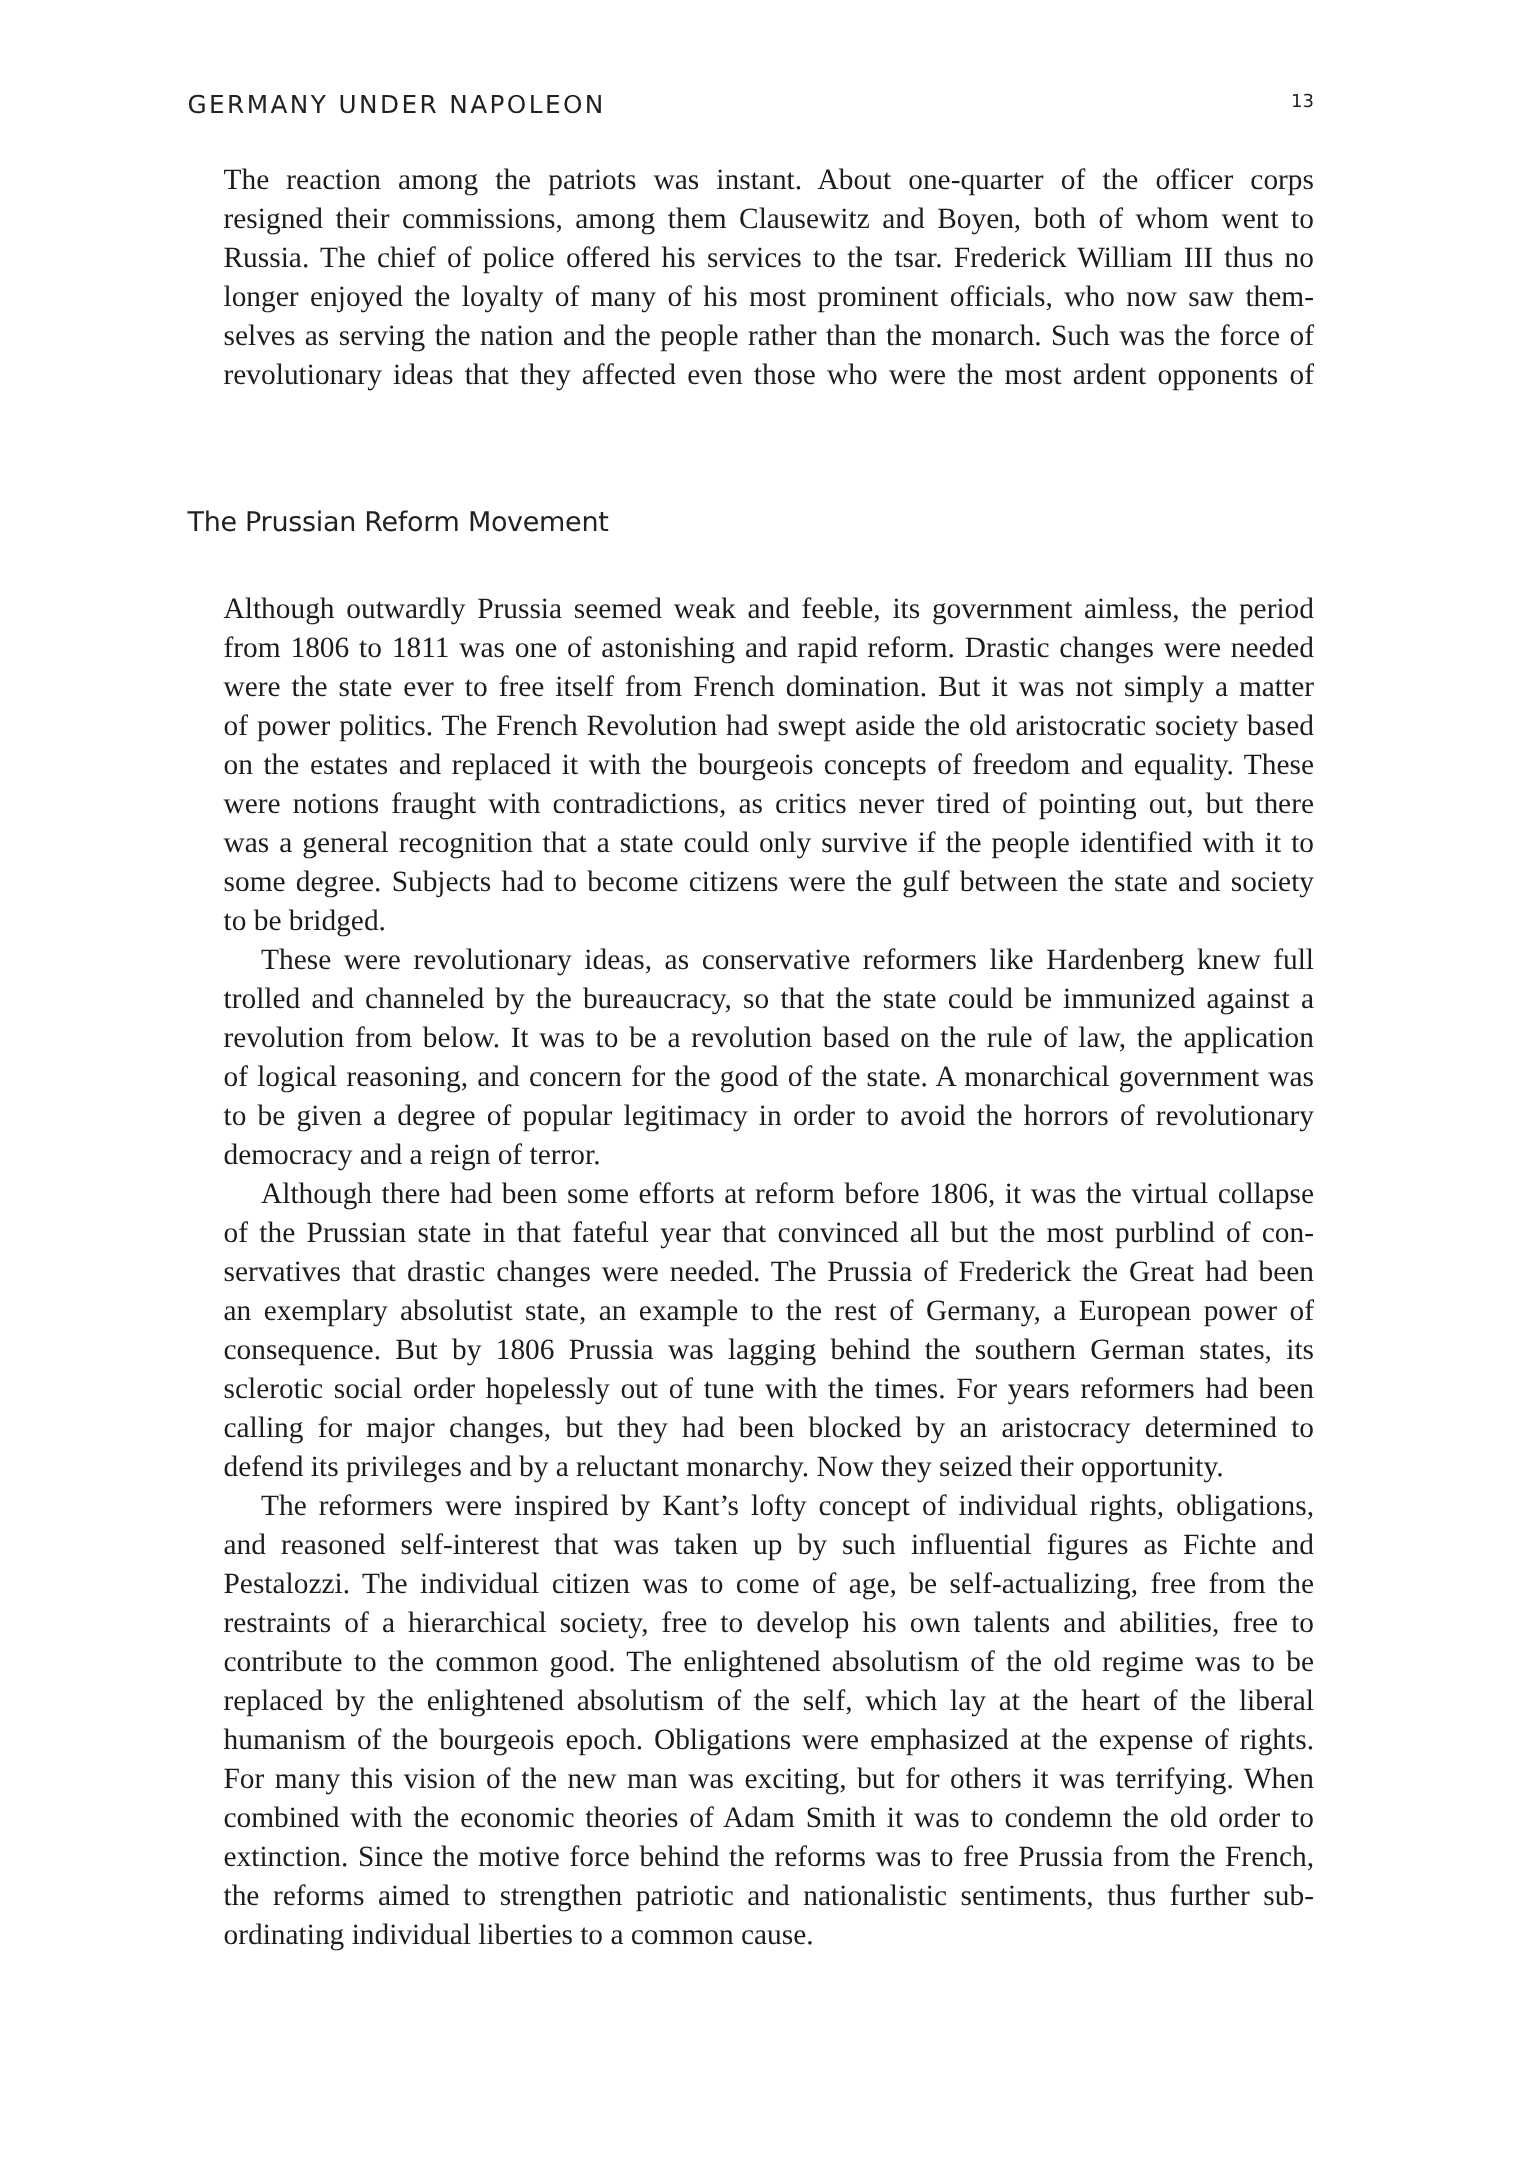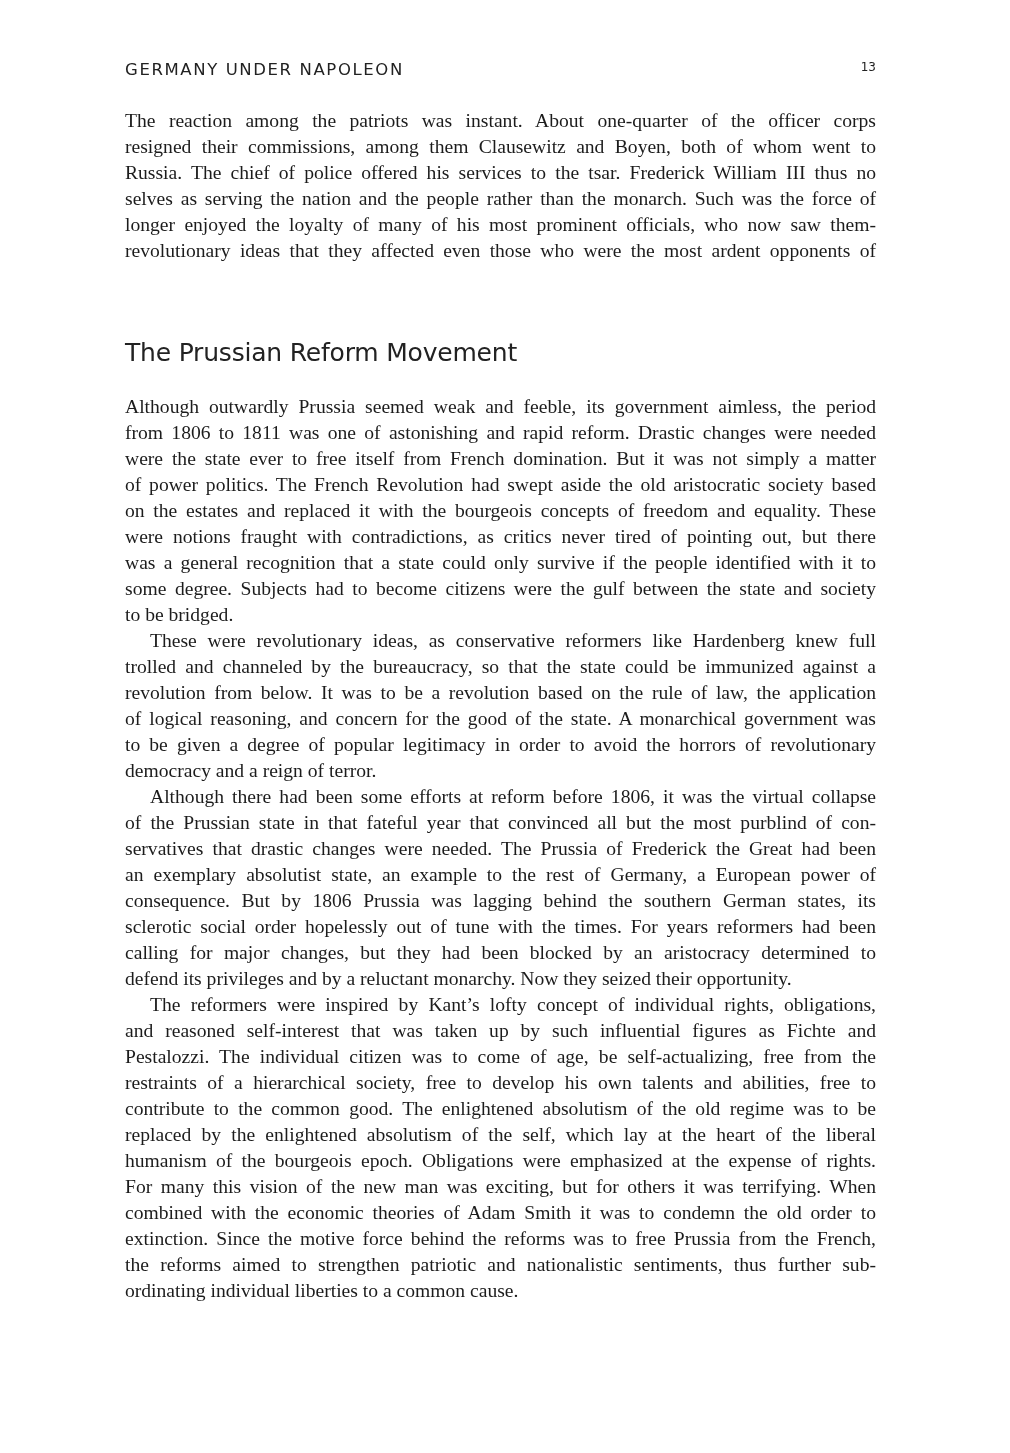--- a/index.html
+++ b/index.html
@@ -48,52 +48,53 @@
       color: #1c1c1c;
     }
     .line {
       display: block;
       height: 26px;
       line-height: 26px;
       white-space: nowrap;
       text-align: justify;
       text-align-last: justify;
       overflow: visible;
+      margin-left: 24px;
     }
     .line.last {
       text-align: left;
       text-align-last: left;
     }
     .line.indent {
       text-indent: 25px;
     }
     .section-heading {
       position: absolute;
       left: 125px;
       top: 338px;
       font-family: "DejaVu Sans", sans-serif;
-      font-size: 25px;
+      font-size: 18px;
       color: #222;
       letter-spacing: -0.2px;
     }
   </style>
 </head>
 <body>
 
 <div class="running-head">
   <span class="running-title">GERMANY UNDER NAPOLEON</span>
   <span class="page-number">13</span>
 </div>
 
 <div class="text-block" style="top:108px;">
   <span class="line">The reaction among the patriots was instant. About one-quarter of the officer corps</span>
   <span class="line">resigned their commissions, among them Clausewitz and Boyen, both of whom went to</span>
   <span class="line">Russia. The chief of police offered his services to the tsar. Frederick William III thus no</span>
+  <span class="line">longer enjoyed the loyalty of many of his most prominent officials, who now saw them-</span>
   <span class="line">selves as serving the nation and the people rather than the monarch. Such was the force of</span>
-  <span class="line">longer enjoyed the loyalty of many of his most prominent officials, who now saw them-</span>
   <span class="line">revolutionary ideas that they affected even those who were the most ardent opponents of</span>
 </div>
 
 <h2 class="section-heading" style="margin:0;font-weight:normal;">The Prussian Reform Movement</h2>
 
 <div class="text-block" style="top:394px;">
 
   <div>
     <span class="line">Although outwardly Prussia seemed weak and feeble, its government aimless, the period</span>
     <span class="line">from 1806 to 1811 was one of astonishing and rapid reform. Drastic changes were needed</span>

